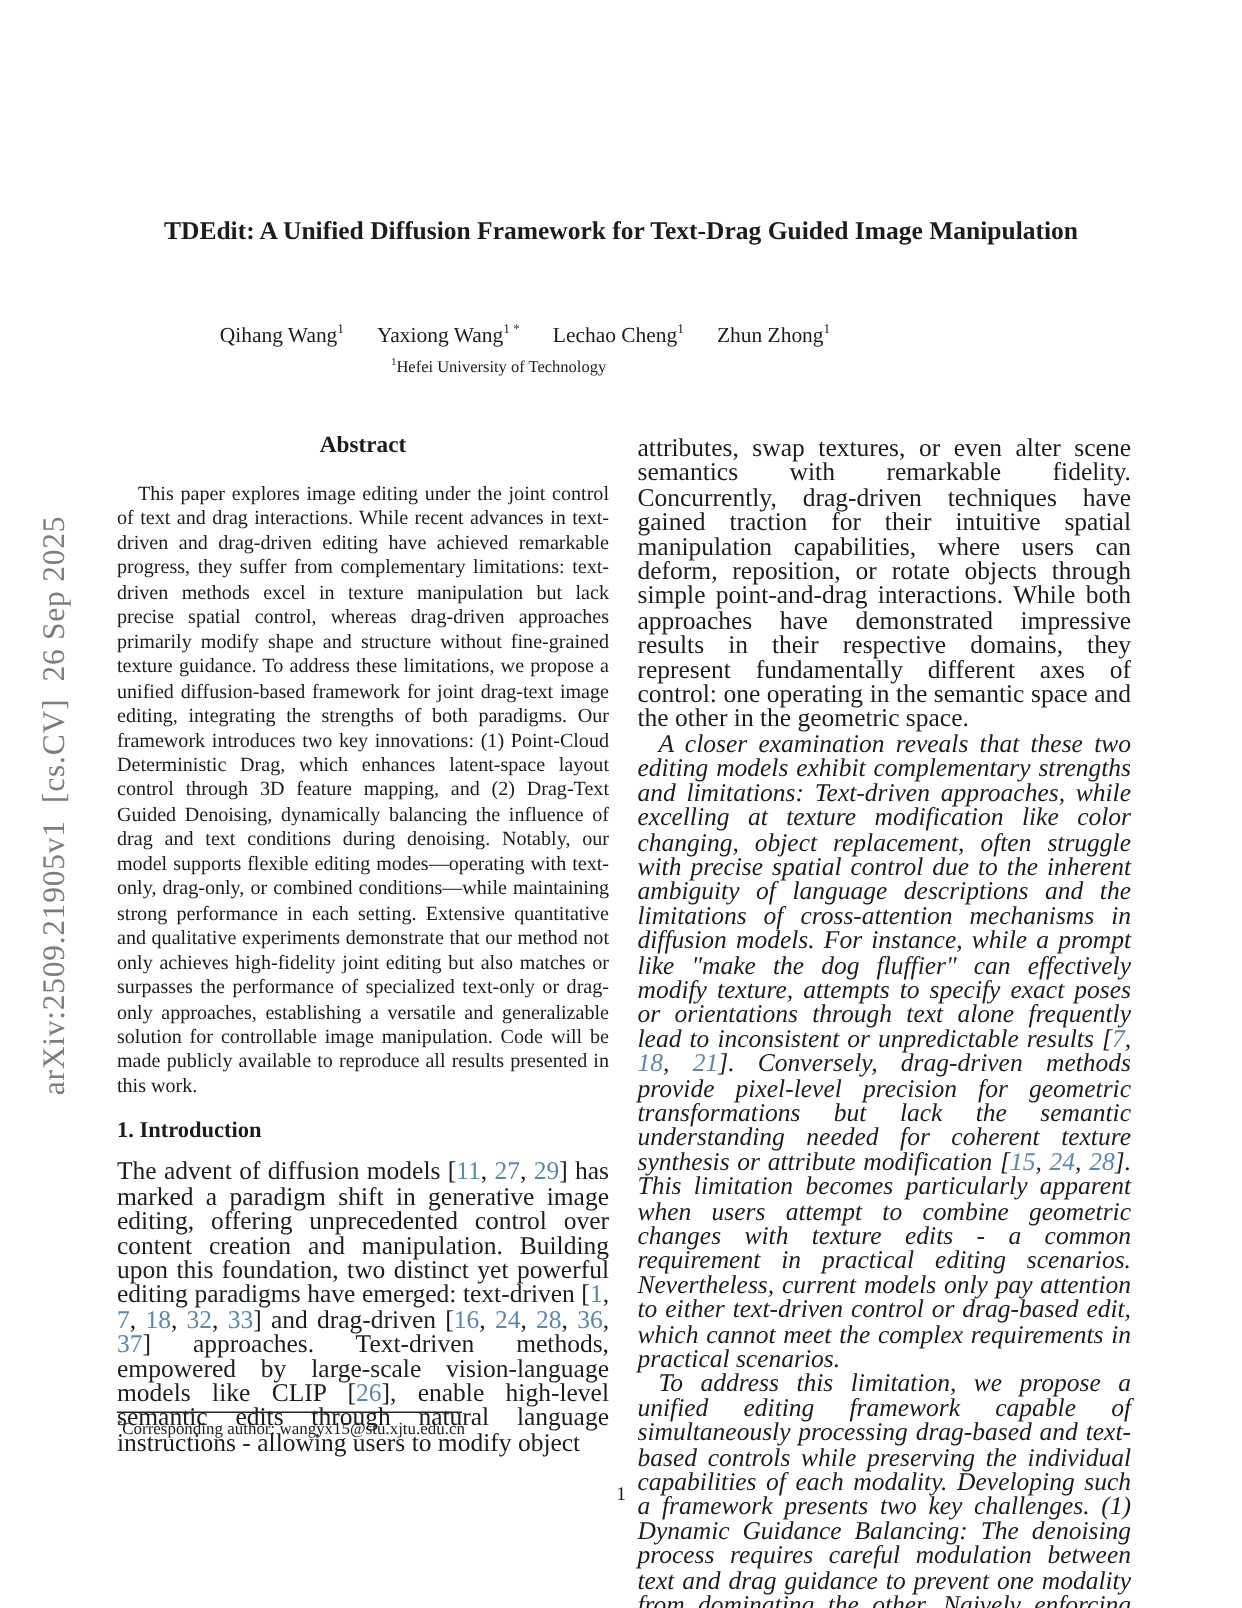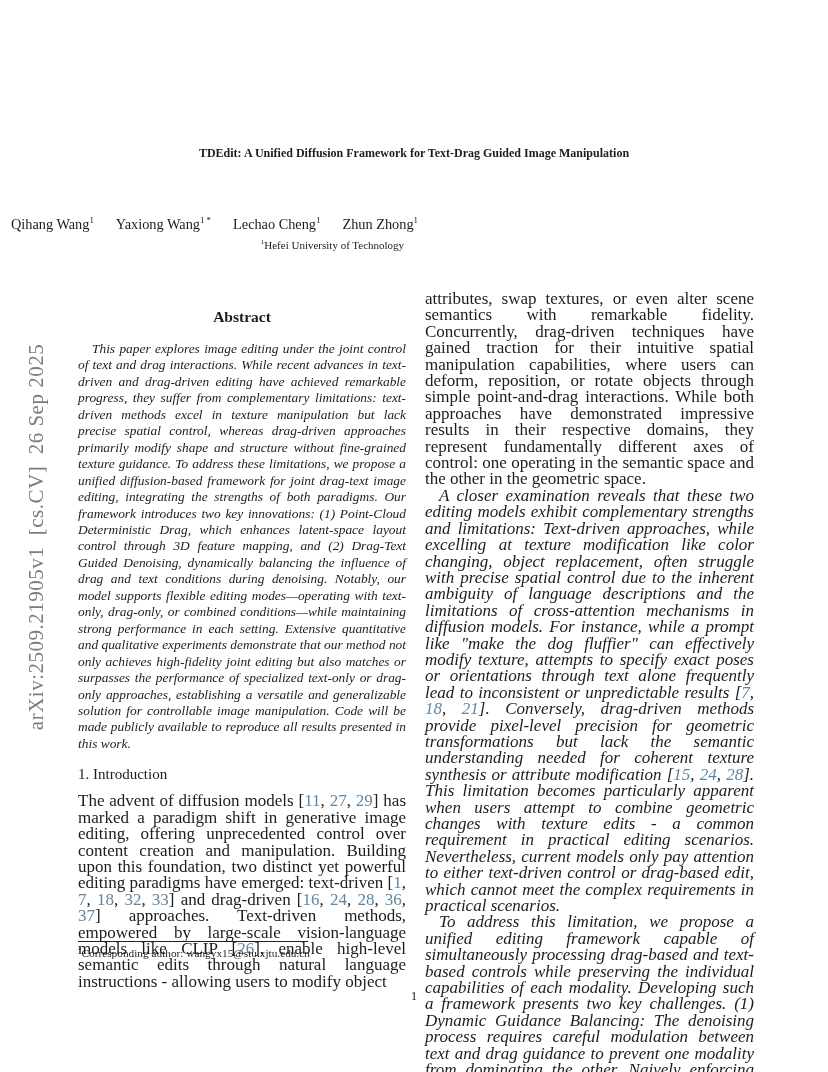--- a/index.html
+++ b/index.html
@@ -31,29 +31,30 @@
   }
 
   
   .title {
     position: absolute;
     top: 140px;
     left: 94px;
     width: 640px;
     margin: 0;
     text-align: center;
-    font-size: 12px;
+    font-size: 17px;
     font-weight: bold;
     line-height: 27px;
   }
   .authors {
     position: absolute;
     top: 216px;
     left: 0;
     width: 700px;
+    text-align: center;
     font-size: 14.3px;
   }
   .author { margin: 0 11px; white-space: nowrap; }
   .affiliation {
     position: absolute;
     top: 239px;
     left: 0;
     width: 665px;
     text-align: center;
     font-size: 11px;
@@ -63,42 +64,41 @@
     vertical-align: super;
     line-height: 0;
   }
 
   
   .col {
     position: absolute;
     top: 288px;
     width: 328px;
   }
-  .col-left  { left: 78px; margin-top: 20px; }
+  .col-left  { left: 78px; }
   .col-right { left: 425px; width: 329px; top: 291px; }
 
   .abstract-heading {
     margin: 0 0 15px 0;
     text-align: center;
     font-size: 15.5px;
     font-weight: bold;
   }
   .abstract-text {
     margin: 0;
-    font-style: italic;
     font-size: 13.4px;
     line-height: 16.45px;
     text-align: justify;
     text-indent: 14px;
     hyphens: auto;
   }
   .section-heading {
     margin: 14px 0 10px 0;
     font-size: 15px;
-    font-weight: normal;
+    font-weight: bold;
   }
   .body-par {
     margin: 0;
     font-size: 17px;
     line-height: 16.4px;
     text-align: justify;
     hyphens: auto;
   }
   .body-par.indent { text-indent: 14px; font-style: italic; }
 

